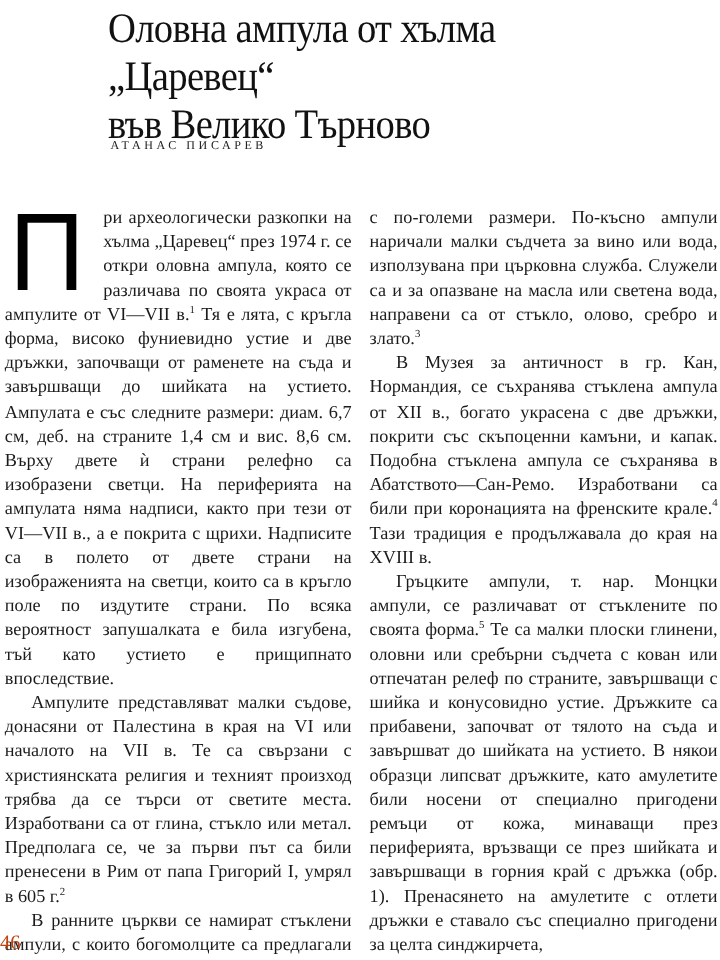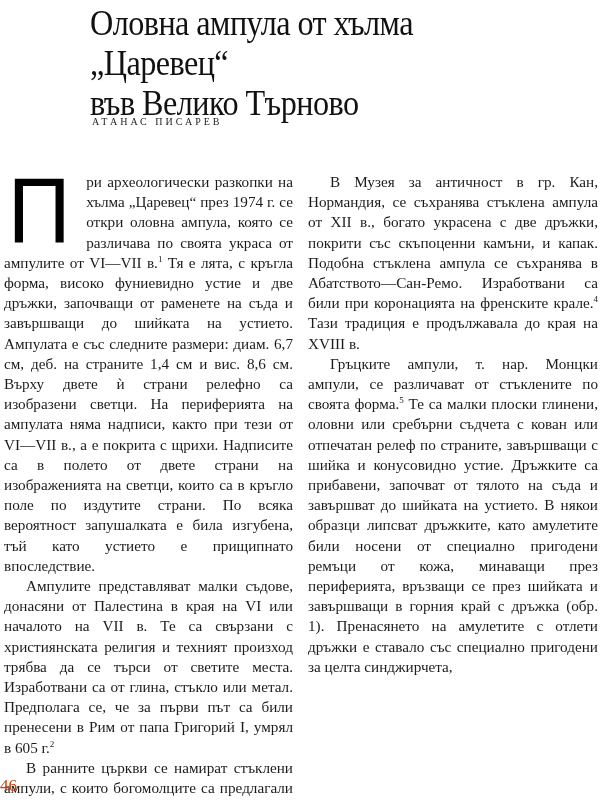--- a/index.html
+++ b/index.html
@@ -31,17 +31,18 @@
 
 <div class="col left">
   <p class="first">
     <span class="dropcap">П</span><span>ри археологически разкопки на хълма „Царевец“ през 1974 г. се откри оловна ампула, която се различава по своята украса от ампулите от VI—VII в.</span><sup>1</sup><span> Тя е лята, с кръгла форма, високо фуниевидно устие и две дръжки, започващи от раменете на съда и завършващи до шийката на устието. Ампулата е със следните размери: диам. 6,7 см, деб. на страните 1,4 см и вис. 8,6 см. Върху двете ѝ страни релефно са изобразени светци. На периферията на ампулата няма надписи, както при тези от VI—VII в., а е покрита с щрихи. Надписите са в полето от двете страни на изображенията на светци, които са в кръгло поле по издутите страни. По всяка вероятност запушалката е била изгубена, тъй като устието е прищипнато впоследствие.</span>
   </p>
   <p><span>Ампулите представляват малки съдове, донасяни от Палестина в края на VI или началото на VII в. Те са свързани с християнската религия и техният произход трябва да се търси от светите места. Изработвани са от глина, стъкло или метал. Предполага се, че за първи път са били пренесени в Рим от папа Григорий I, умрял в 605 г.</span><sup>2</sup></p>
   <p>В ранните църкви се намират стъклени ампули, с които богомолците са предлагали вино и са ги наричали амулети. Те са били</p>
 </div>
 
 <div class="col right">
+  <p class="first"><span>с по-големи размери. По-късно ампули наричали малки съдчета за вино или вода, използувана при църковна служба. Служели са и за опазване на масла или светена вода, направени са от стъкло, олово, сребро и злато.</span><sup>3</sup></p>
   <p><span>В Музея за античност в гр. Кан, Нормандия, се съхранява стъклена ампула от XII в., богато украсена с две дръжки, покрити със скъпоценни камъни, и капак. Подобна стъклена ампула се съхранява в Абатството—Сан-Ремо. Изработвани са били при коронацията на френските крале.</span><sup>4</sup><span> Тази традиция е продължавала до края на XVIII в.</span></p>
   <p><span>Гръцките ампули, т. нар. Монцки ампули, се различават от стъклените по своята форма.</span><sup>5</sup><span> Те са малки плоски глинени, оловни или сребърни съдчета с кован или отпечатан релеф по страните, завършващи с шийка и конусовидно устие. Дръжките са прибавени, започват от тялото на съда и завършват до шийката на устието. В някои образци липсват дръжките, като амулетите били носени от специално пригодени ремъци от кожа, минаващи през периферията, връзващи се през шийката и завършващи в горния край с дръжка (обр. 1). Пренасянето на амулетите с отлети дръжки е ставало със специално пригодени за целта синджирчета,</span></p>
 </div>
 
 <div class="page-num">46</div>
 
 </body></html>

